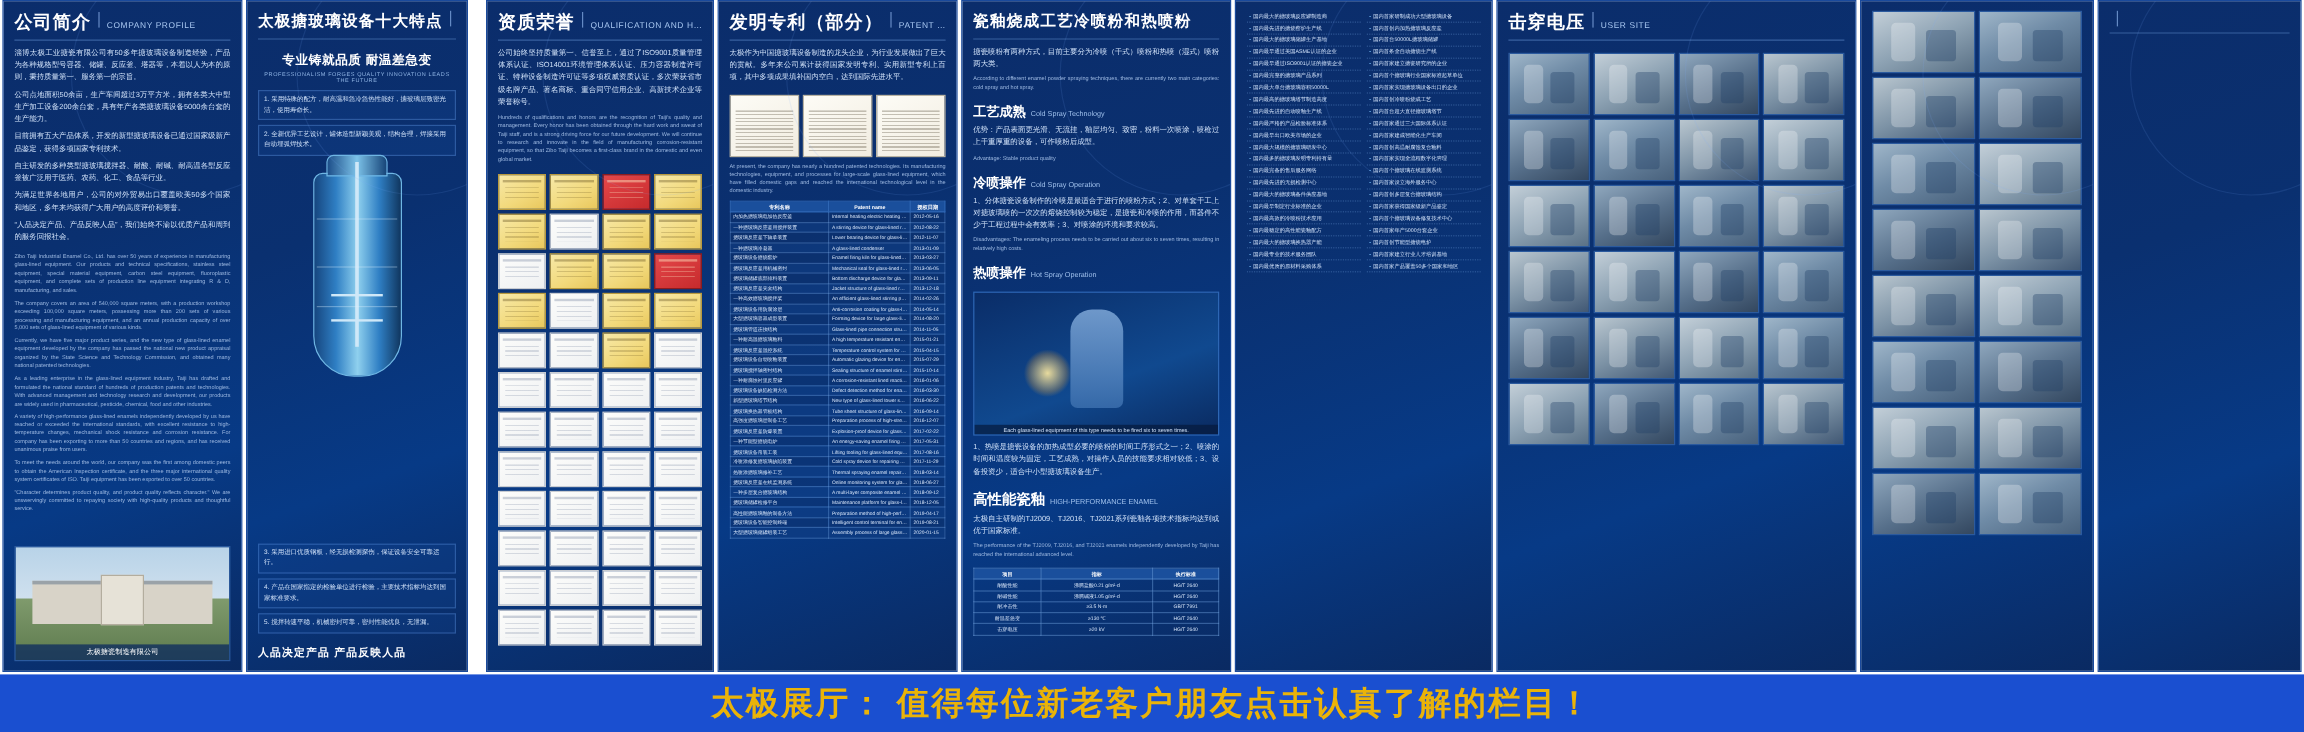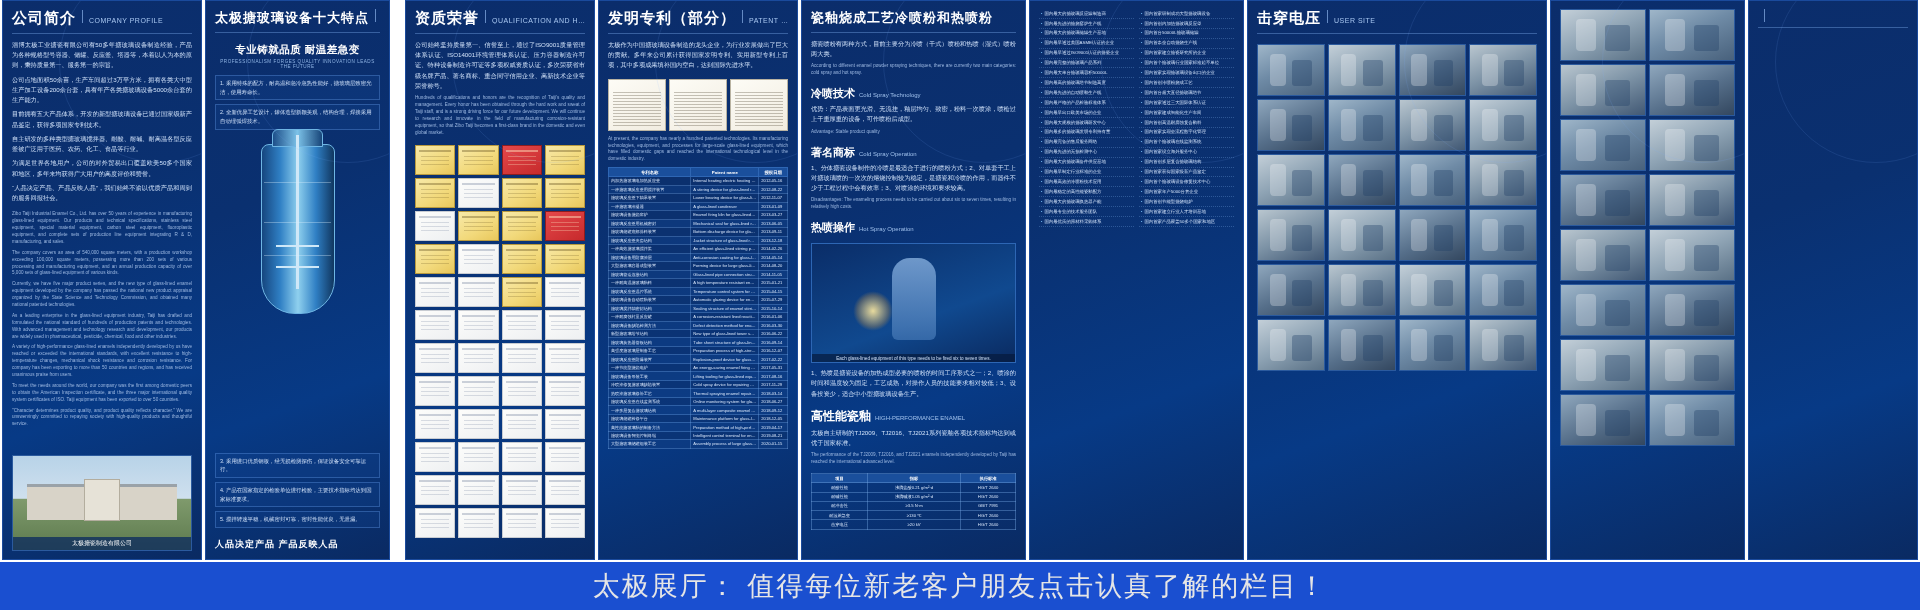--- a/index.html
+++ b/index.html
@@ -422,23 +422,23 @@
     position: absolute;
     left: 0; bottom: 0;
     width: 1920px; height: 50px;
     background: #1a4fd0;
     display: flex;
     align-items: center;
     justify-content: center;
     border-top: 2px solid #ffffff;
   }
   .banner-text {
-    color: #e5e5e5;
+    color: #eab308;
     font-size: 27px;
-    font-weight: normal;
+    font-weight: bold;
     letter-spacing: 2px;
   }
 </style>
 </head>
 <body>
 
 <div id="page">
 
   <div class="panels">
 
@@ -754,27 +754,27 @@
     </div>
 
     <div class="panel p4">
       <div class="hdr">
         <span class="cn" style="font-size:13px">瓷釉烧成工艺冷喷粉和热喷粉</span>
       </div>
       <div class="cn-body para">搪瓷喷粉有两种方式，目前主要分为冷喷（干式）喷粉和热喷（湿式）喷粉两大类。</div>
       <div class="en-body para">According to different enamel powder spraying techniques, there are currently two main categories: cold spray and hot spray.</div>
 
       <div class="sub-hdr">
-        <span>冷喷技术</span><span class="en2">Cold Spray Technology</span>
+        <span>工艺成熟</span><span class="en2">Cold Spray Technology</span>
       </div>
       <div class="cn-body para">优势：产品表面更光滑、无流挂，釉层均匀、致密，粉料一次喷涂，喷枪过上干重厚重的设备，可作喷粉后成型。</div>
       <div class="en-body para">Advantage: Stable product quality</div>
 
       <div class="sub-hdr">
-        <span>著名商标</span><span class="en2">Cold Spray Operation</span>
+        <span>冷喷操作</span><span class="en2">Cold Spray Operation</span>
       </div>
       <div class="cn-body para">1、分体搪瓷设备制作的冷喷是最适合于进行的喷粉方式；2、对单套干工上对搪玻璃喷的一次次的熔烧控制较为稳定，是搪瓷和冷喷的作用，而器件不少于工程过程中会有效率；3、对喷涂的环境和要求较高。</div>
       <div class="en-body para">Disadvantages: The enameling process needs to be carried out about six to seven times, resulting in relatively high costs.</div>
 
       <div class="sub-hdr">
         <span>热喷操作</span><span class="en2">Hot Spray Operation</span>
       </div>
       <div class="tech-figure">
         <div class="spark"></div>
         <div class="worker"></div>

